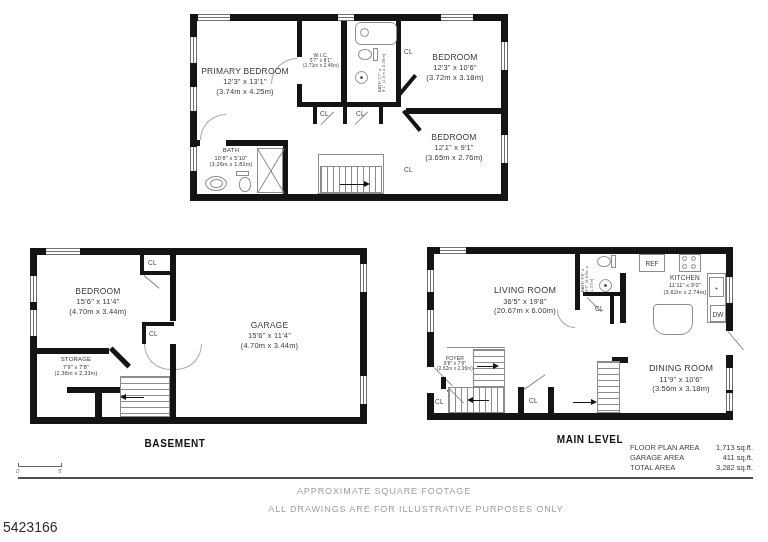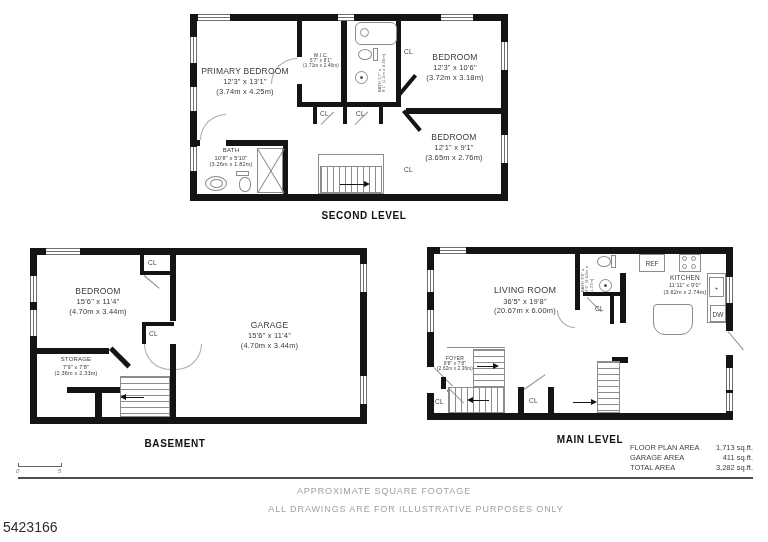--- a/index.html
+++ b/index.html
@@ -144,21 +144,20 @@
     <div class="rl sm" style="left:10px;top:133px;width:62px;">
       <div class="n">BATH</div>
       <div class="d">10'8" x 5'10"</div>
       <div class="d">(3.26m x 1.82m)</div>
     </div>
     <div class="cl" style="left:214px;top:34px;">CL</div>
     <div class="cl" style="left:214px;top:152px;">CL</div>
     <div class="cl" style="left:130px;top:96px;">CL</div>
     <div class="cl" style="left:166px;top:96px;">CL</div>
   </div>
-  <div class="ttl" style="left:205px;top:210px;width:318px;">SECOND LEVEL</div>
 
   <div class="plan" style="left:30px;top:248px;width:337px;height:176px;">
     <div class="w" style="left:0;top:0;width:337px;height:7px;"></div>
     <div class="w" style="left:0;top:169px;width:337px;height:7px;"></div>
     <div class="w" style="left:0;top:0;width:7px;height:176px;"></div>
     <div class="w" style="left:330px;top:0;width:7px;height:176px;"></div>
     <div class="wh" style="left:16px;top:0;width:34px;height:7px;">
         <i></i>
       </div>
     <div class="wv" style="left:0;top:28px;width:7px;height:26px;">
@@ -290,20 +289,25 @@
     <div class="rl" style="left:28px;top:38px;width:140px;font-size:9px;">
       <div class="n">LIVING ROOM</div>
       <div class="d">36'5" x 19'8"</div>
       <div class="d">(20.67m x 6.00m)</div>
     </div>
     <div class="rl sm" style="left:221px;top:27px;width:74px;font-size:6.5px;">
       <div class="n">KITCHEN</div>
       <div class="d">11'11" x 9'0"</div>
       <div class="d">(3.62m x 2.74m)</div>
     </div>
+    <div class="rl" style="left:203px;top:116px;width:102px;font-size:9px;">
+      <div class="n">DINING ROOM</div>
+      <div class="d">11'9" x 10'6"</div>
+      <div class="d">(3.56m x 3.18m)</div>
+    </div>
     <div class="rl xs" style="left:6px;top:108px;width:44px;">
       <div class="n">FOYER</div>
       <div class="d">8'8" x 7'8"</div>
       <div class="d">(2.62m x 2.36m)</div>
     </div>
     <div class="cl" style="left:8px;top:151px;">CL</div>
     <div class="cl" style="left:102px;top:150px;">CL</div>
     <div class="cl" style="left:168px;top:58px;">CL</div>
   </div>
   <div class="ttl" style="left:437px;top:434px;width:306px;">MAIN LEVEL</div>

